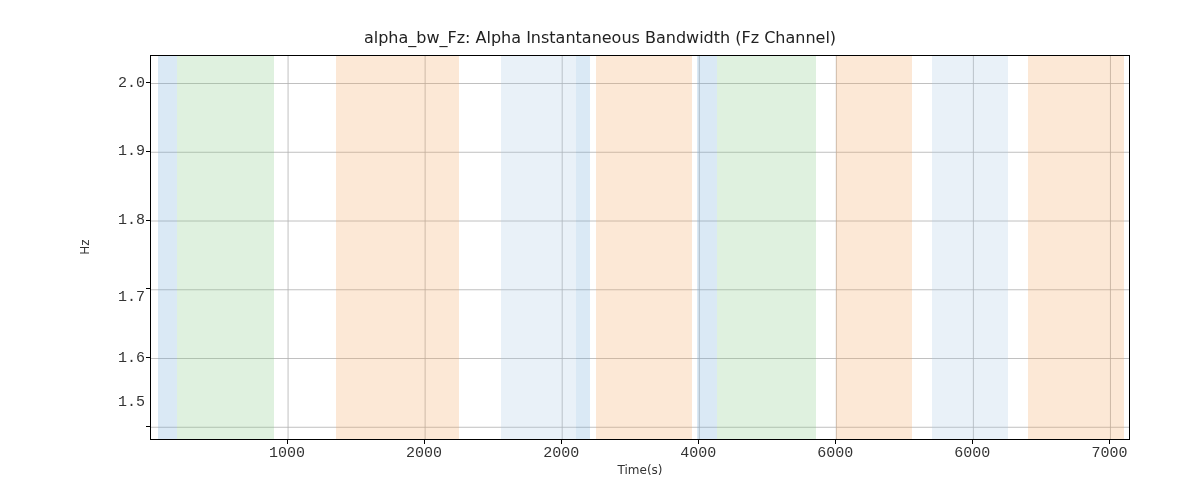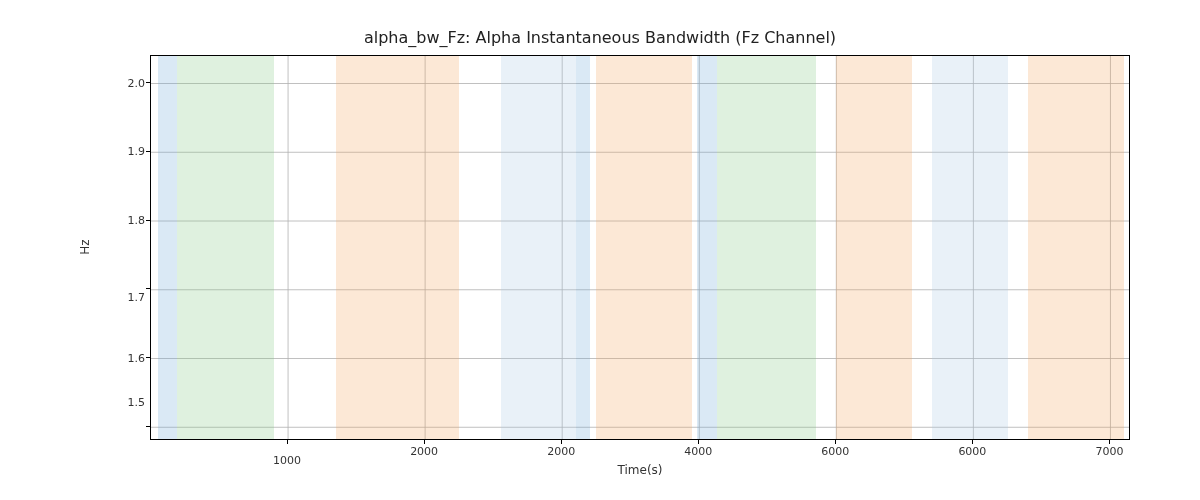--- a/index.html
+++ b/index.html
@@ -46,22 +46,23 @@
   .r-blue   { background: #6aa7d6; }
   .r-green  { background: #7fc97f; }
   .r-orange { background: #f5a35c; }
   .r-lblue  { background: #a9c7e4; }
   .grid line {
     stroke: #b0b0b0;
     stroke-width: 0.8;
   }
   .ytick, .xtick {
     position: absolute;
-    font-size: 11px;
+    font-size: 15px;
     color: #333;
+    font-family: Liberation Mono, monospace;
   }
   .ytick { right: 1055px; width: 50px; text-align: right; transform: translateY(-50%); }
   .xtick { top: 445px; transform: translateX(-50%); }
   .ylabel {
     position: absolute;
     left: 85px;
     top: 247px;
     transform: translate(-50%, -50%) rotate(-90deg);
     font-size: 12px;
   }
@@ -127,21 +128,21 @@
       <div class="ytick" style="top: 297px;">1.7</div>
       <div class="tickmark" style="left: 146px; top: 288.25px; width: 4px; height: 1px;"></div>
       <div class="ytick" style="top: 220px;">1.8</div>
       <div class="tickmark" style="left: 146px; top: 219.5px; width: 4px; height: 1px;"></div>
       <div class="ytick" style="top: 151.25px;">1.9</div>
       <div class="tickmark" style="left: 146px; top: 150.75px; width: 4px; height: 1px;"></div>
       <div class="ytick" style="top: 82.5px;">2.0</div>
       <div class="tickmark" style="left: 146px; top: 82px; width: 4px; height: 1px;"></div>
     </div>
   <div id="xtick-container">
-      <div class="xtick" style="left: 287.063px; margin-top: 9px;">1000</div>
+      <div class="xtick" style="left: 287.063px;">1000</div>
       <div class="tickmark" style="top: 440px; left: 286.563px; width: 1px; height: 4px;"></div>
       <div class="xtick" style="left: 424.126px;">2000</div>
       <div class="tickmark" style="top: 440px; left: 423.626px; width: 1px; height: 4px;"></div>
       <div class="xtick" style="left: 561.189px;">2000</div>
       <div class="tickmark" style="top: 440px; left: 560.689px; width: 1px; height: 4px;"></div>
       <div class="xtick" style="left: 698.252px; text-align: center;">4000</div>
       <div class="tickmark" style="top: 440px; left: 697.752px; width: 1px; height: 4px;"></div>
       <div class="xtick" style="left: 835.315px;">6000</div>
       <div class="tickmark" style="top: 440px; left: 834.815px; width: 1px; height: 4px;"></div>
       <div class="xtick" style="left: 972.378px;">6000</div>

